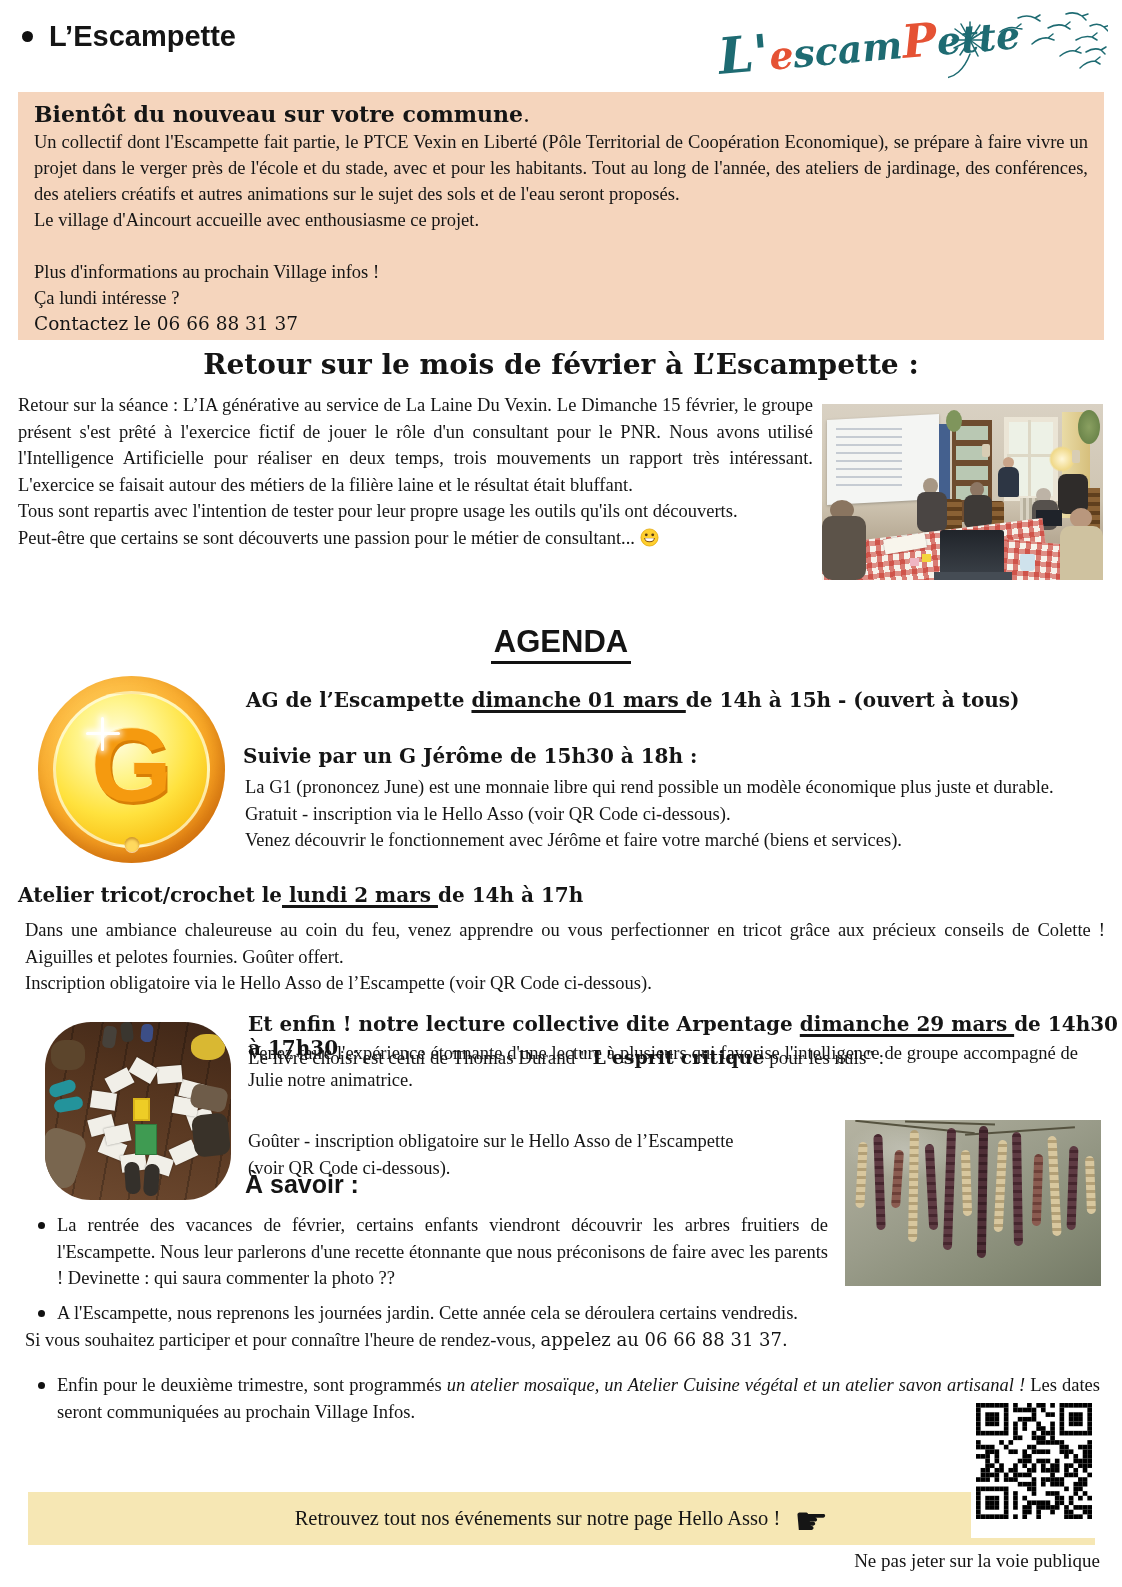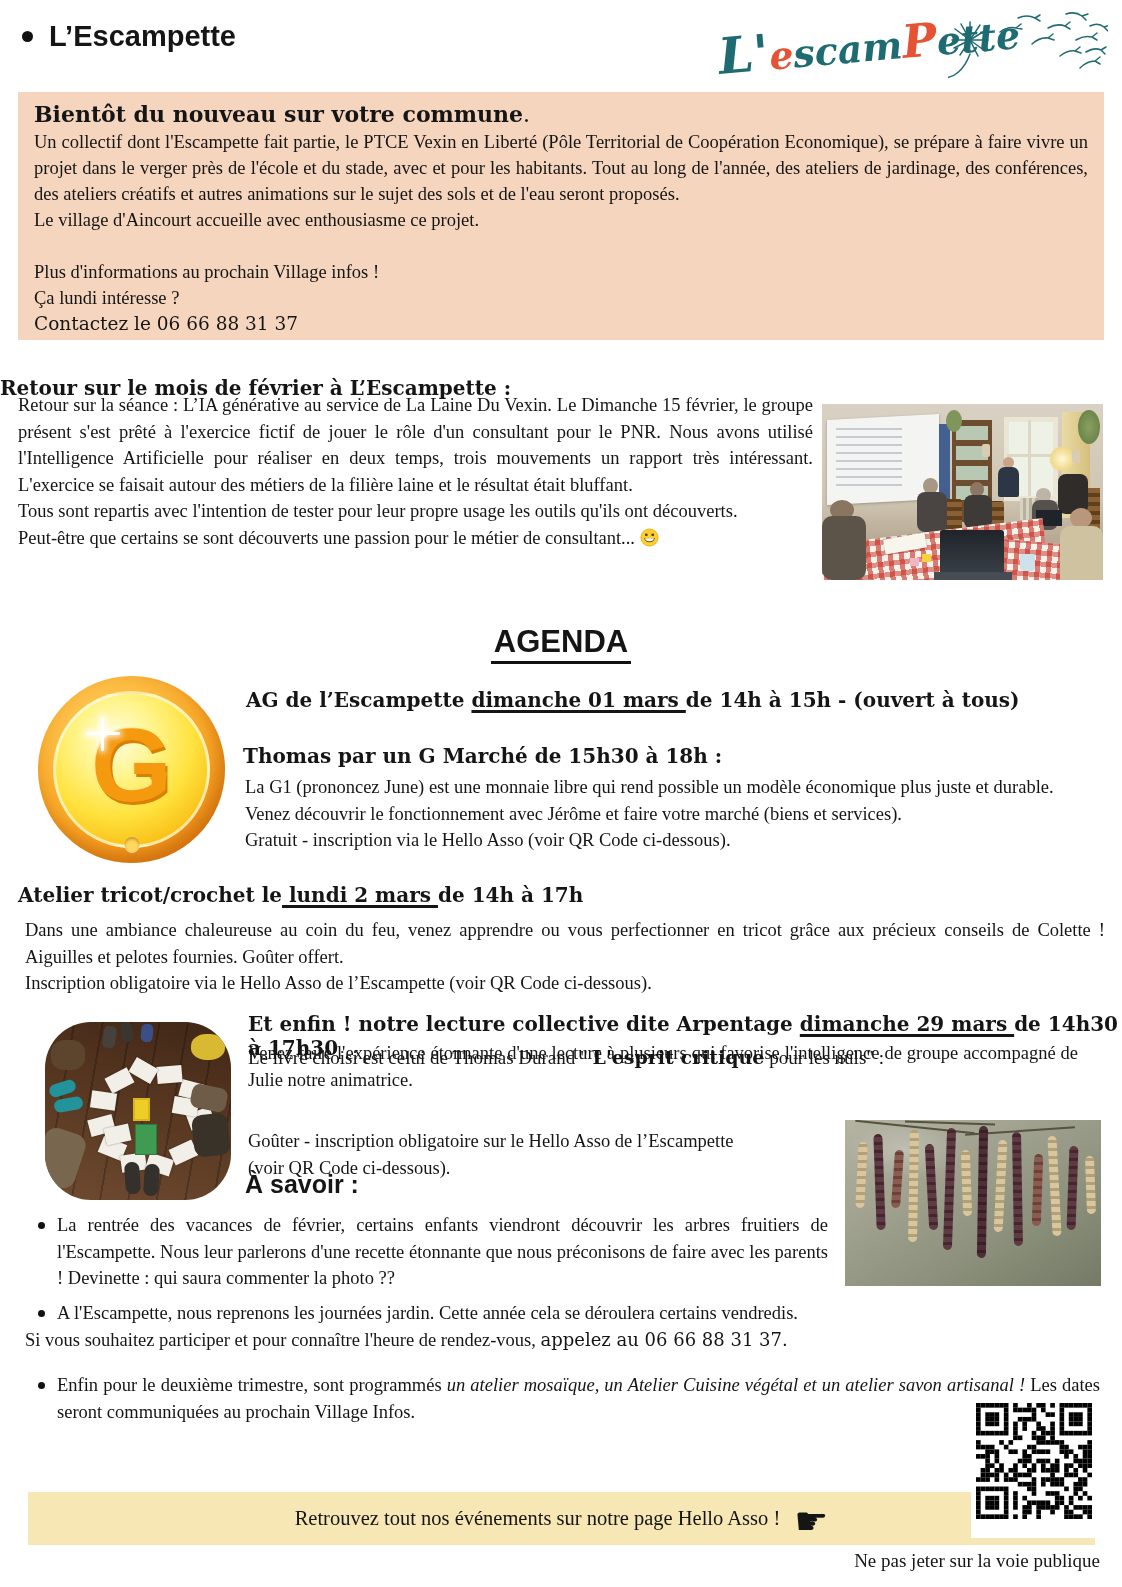--- a/index.html
+++ b/index.html
@@ -22,21 +22,21 @@
   .logo-word{position:absolute;left:0;top:12px;transform:rotate(-5deg);font-family:"DejaVu Serif",serif;font-style:italic;font-weight:600;white-space:nowrap;}
   .lg-t{color:#1e6b72;} .lg-o{color:#e55234;}
   .lg-big{font-size:50px;} .lg-mid{font-size:38px;} .lg-p{font-size:46px;}
 
   
   .notice{left:18px;top:92px;width:1086px;height:248px;background:#f5d5bd;padding:8px 16px;box-sizing:border-box;}
   .notice-title{font-family:"DejaVu Serif",serif;font-weight:bold;font-size:22px;line-height:28px;}
   .notice p{font-size:18.5px;line-height:26px;}
   .notice .gap{height:26px;}
 
-  .feb-heading{left:0;right:0;top:348px;text-align:left;font-family:"DejaVu Serif",serif;font-weight:bold;font-size:20px;margin-top:28px;}
+  .feb-heading{left:0;right:0;top:348px;text-align:center;font-family:"DejaVu Serif",serif;font-weight:bold;font-size:28px;}
   .feb-text{left:18px;top:392px;width:795px;}
 
   
   .photo-meeting{left:822px;top:404px;width:281px;height:176px;overflow:hidden;
     background:linear-gradient(180deg,#d9d1c3,#cfc5b2 55%,#b9ac97 75%,#a3967f);}
 
   .agenda-heading{left:0;right:0;top:624px;text-align:center;}
   .agenda-heading span{font-family:"Liberation Sans",sans-serif;font-weight:600;font-size:31px;
     border-bottom:3px solid #111;padding:0 3px 2px;}
 
@@ -213,25 +213,25 @@
     <span class="coin-face"></span>
     <span class="coin-g">G</span>
     <span class="d" style="left:116px;top:92px;width:0;height:0;border-left:16px solid #f59a0f;border-top:10px solid transparent;border-bottom:10px solid transparent;transform:rotate(-50deg)"></span>
     <span class="spark-h"></span>
     <span class="spark-v"></span>
     <span class="coin-hole"></span>
   </div>
 
   <div class="abs ag-line"><span>AG de l’Escampette </span><span class="u">dimanche 01 mars </span><span>de 14h à 15h - (ouvert à tous)</span></div>
 
-  <div class="abs gm-title">Thomas par un G Marché de 15h30 à 18h :</div>
+  <div class="abs gm-title">Suivie par un G Jérôme de 15h30 à 18h :</div>
   <div class="abs gm-text body-text">
     <p>La G1 (prononcez June) est une monnaie libre qui rend possible un modèle économique plus juste et durable.</p>
+    <p>Gratuit - inscription via le Hello Asso (voir QR Code ci-dessous).</p>
     <p>Venez découvrir le fonctionnement avec Jérôme et faire votre marché (biens et services).</p>
-    <p>Gratuit - inscription via le Hello Asso (voir QR Code ci-dessous).</p>
   </div>
 
   <div class="abs tricot-title"><span>Atelier tricot/crochet le</span><span class="u"> lundi 2 mars </span><span>de 14h à 17h</span></div>
   <div class="abs tricot-text body-text">
     <p class="just">Dans une ambiance chaleureuse au coin du feu, venez apprendre ou vous perfectionner en tricot grâce aux précieux conseils de Colette ! Aiguilles et pelotes fournies. Goûter offert.</p>
     <p>Inscription obligatoire via le Hello Asso de l’Escampette (voir QR Code ci-dessous).</p>
   </div>
 
   <div class="abs photo-arpentage">
     <span class="wood"></span>

